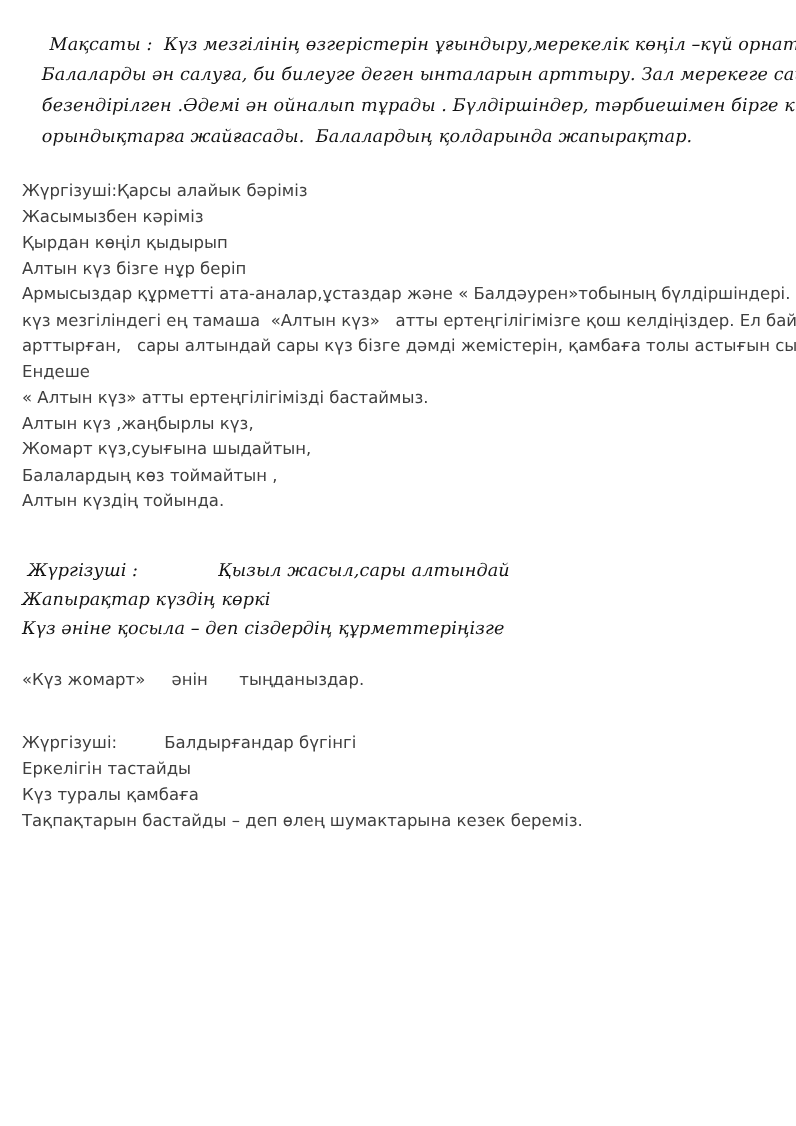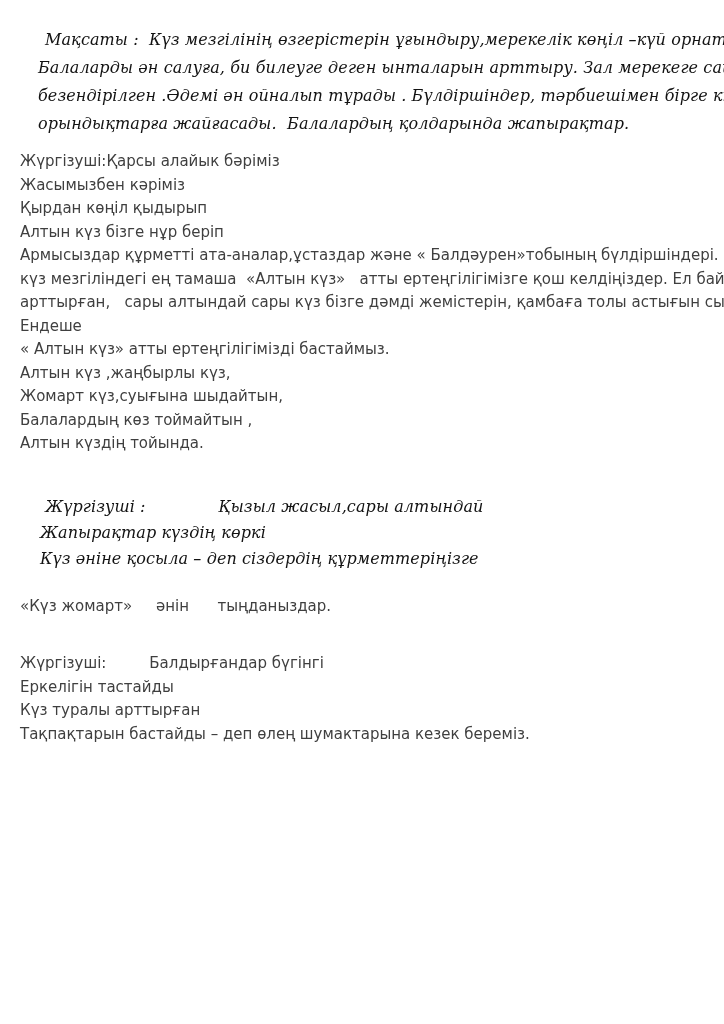--- a/index.html
+++ b/index.html
@@ -24,36 +24,35 @@
     white-space: pre;      
   }
   
   .script-block {
     font-family: "DejaVu Serif", serif;
     font-style: italic;
     font-size: 16px;
     line-height: 28px;
     color: #121212;
     letter-spacing: 0.1px;
-    margin-left: 20px;
   }
   .purpose-block {
     margin: 0 30px 0 18px;
   }
   .purpose-block .line:first-child {
     padding-left: 7px;     
   }
   
   .body-block {
     font-family: "DejaVu Sans", sans-serif;
     font-size: 15px;
     line-height: 23.5px;
     color: #3f3f3f;
   }
-  .host-intro-block    { margin-top: 12px; }
+  .host-intro-block    { margin-top: 24px; }
   .chorus-block        { margin-top: 26px; }
   .host-verse-block    { margin-top: 38px; line-height: 26px; }
   .song-block          { margin-top: 23px; }
   .closing-block       { margin-top: 34px; }
 </style>
 </head>
 <body>
 
 <div class="page">
 
@@ -87,17 +86,17 @@
       <div class="line">Күз әніне қосыла – деп сіздердің құрметтеріңізге</div>
     </div>
 
   <div class="body-block song-block">
       <div class="line">«Күз жомарт»     әнін      тыңданыздар.</div>
     </div>
 
   <div class="body-block closing-block">
       <div class="line">Жүргізуші:         Балдырғандар бүгінгі</div>
       <div class="line">Еркелігін тастайды</div>
-      <div class="line">Күз туралы арттырған</div>
+      <div class="line">Күз туралы қамбаға</div>
       <div class="line">Тақпақтарын бастайды – деп өлең шумактарына кезек береміз.</div>
     </div>
 
 </div>
 
 </body></html>

